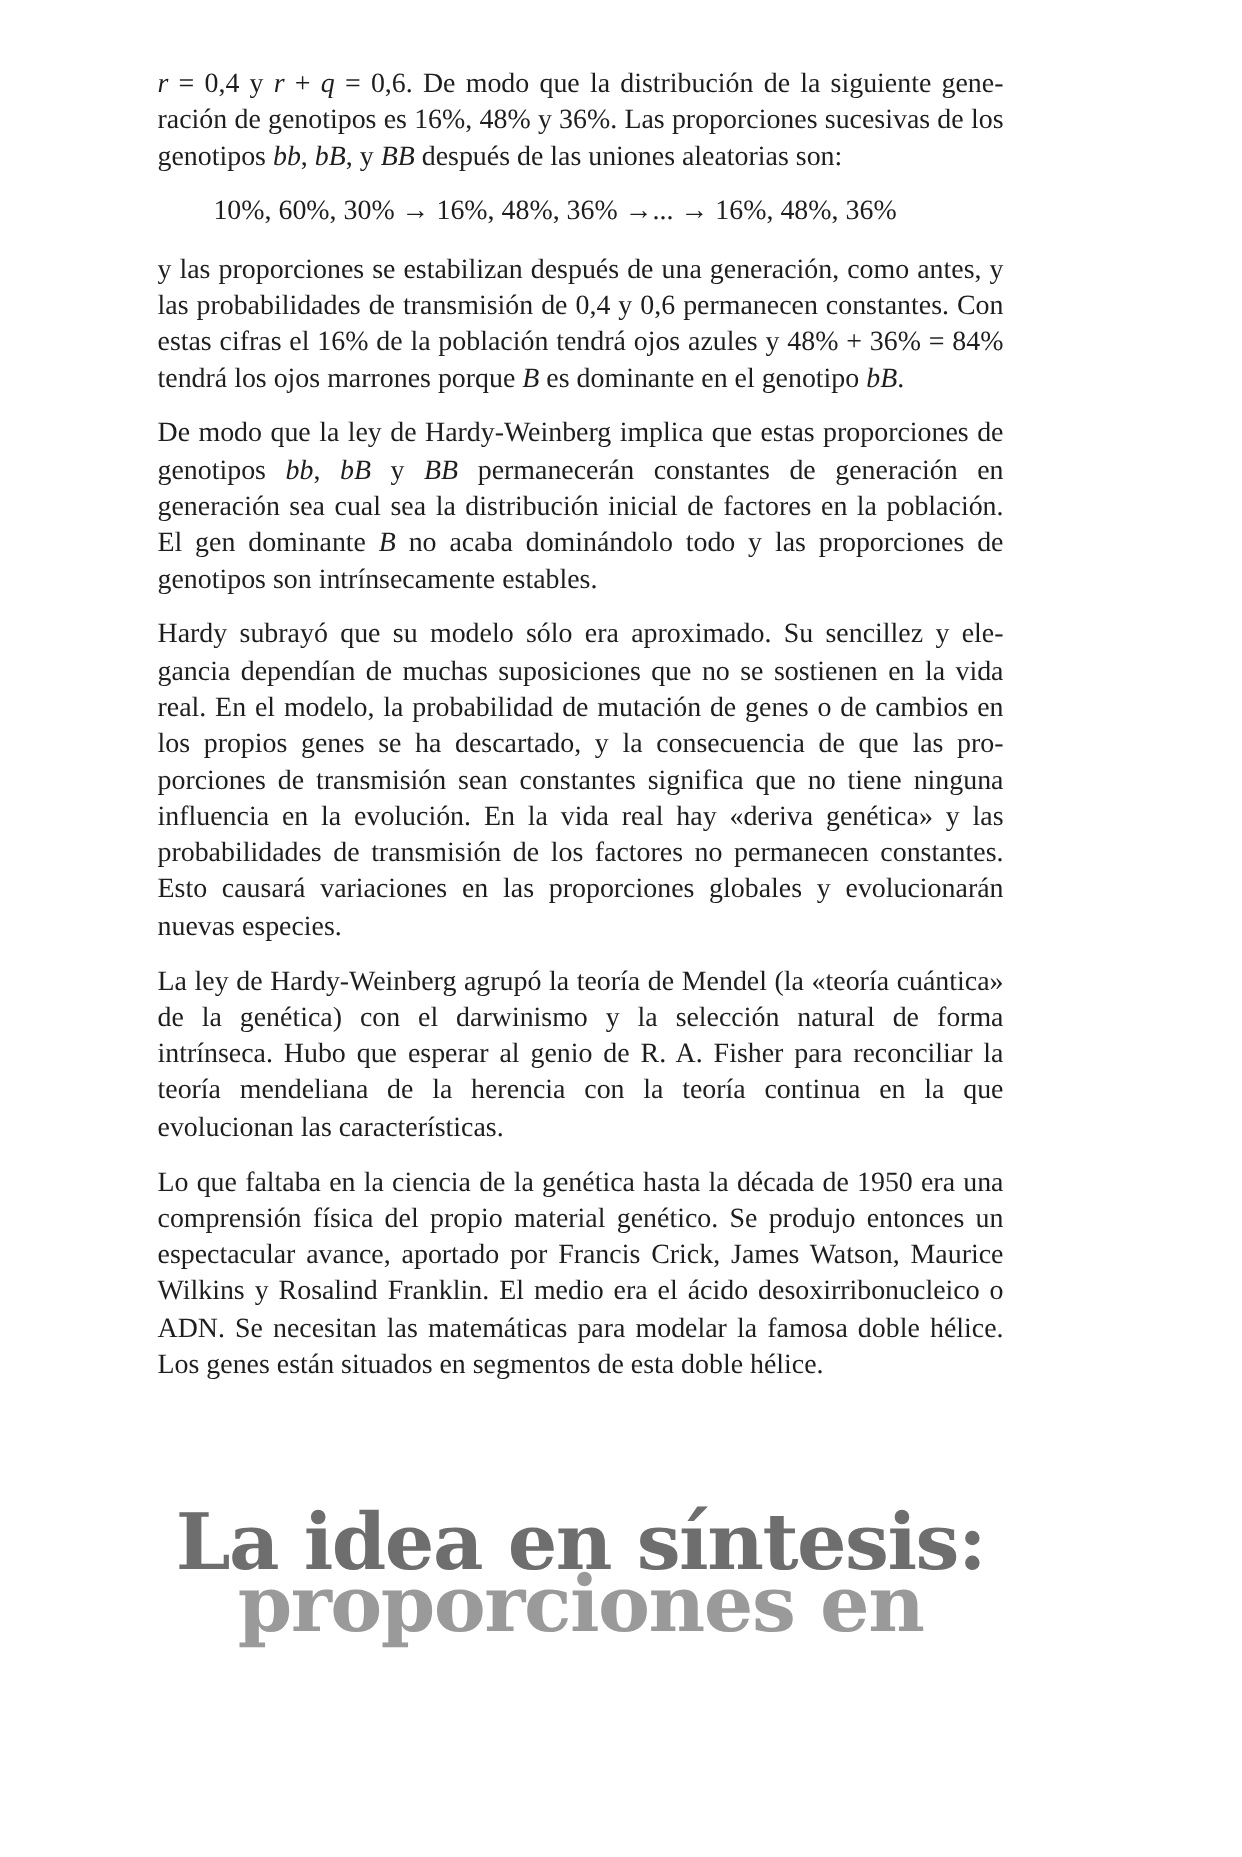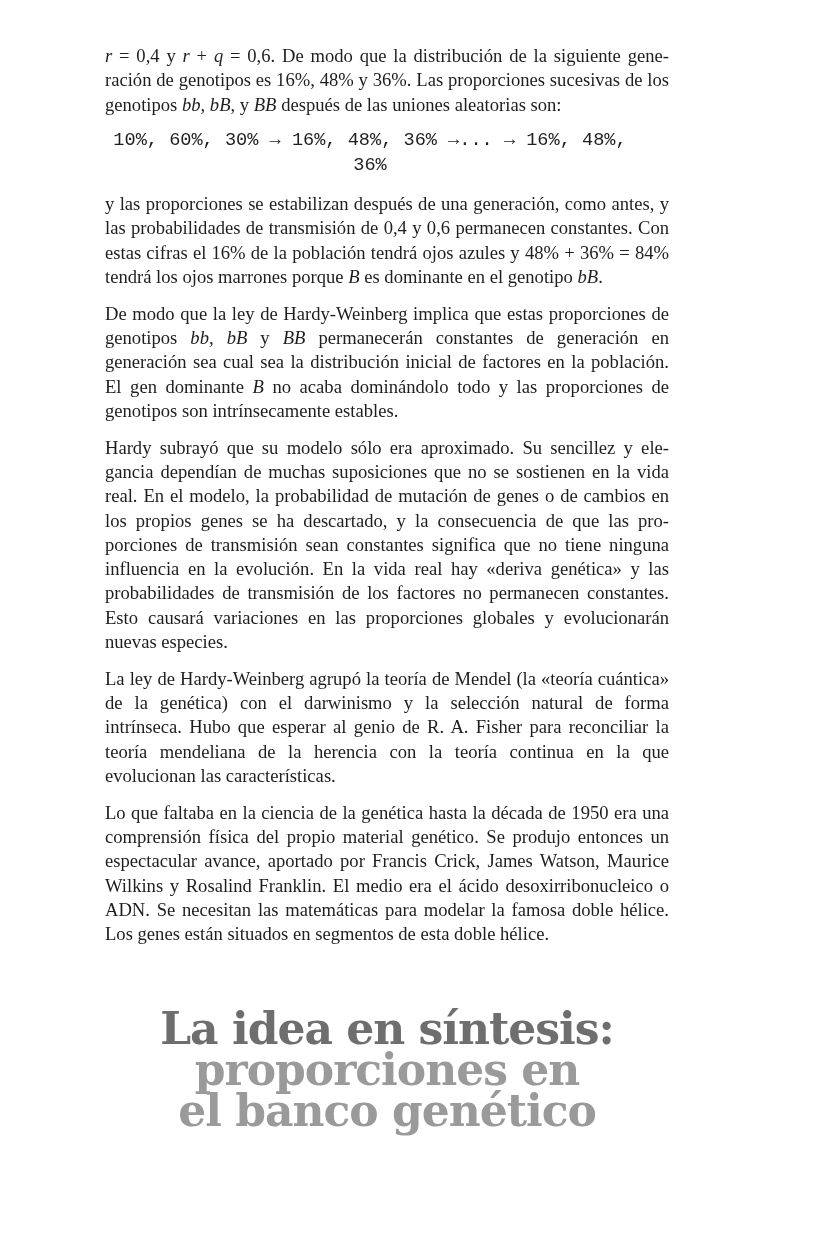--- a/index.html
+++ b/index.html
@@ -16,31 +16,30 @@
     }
     .para {
       margin: 0 0 12.5px 0;
       text-align: justify;
       hyphens: manual;
     }
     .formula {
       margin: 7px 0 14px 0;
       text-align: center;
       padding-right: 34px;
-      font-family: Liberation Mono, monospace;
     }
     .summary {
       position: absolute;
       left: 105px;
       top: 1008px;
       width: 564px;
       text-align: center;
       font-family: "DejaVu Serif", "Liberation Serif", serif;
       font-weight: bold;
-      font-size: 44px;
+      font-size: 52px;
       line-height: 41px;
       letter-spacing: -1px;
     }
     .summary .l1 { color: #6e6e6e; display: block; }
     .summary .l2, .summary .l3 { color: #9a9a9a; display: block; }
     i { font-style: italic; }
   </style>
 </head>
 <body>
 
@@ -50,14 +49,13 @@
   <p class="para">y las proporciones se estabilizan después de una generación, como an­tes, y las probabilidades de transmisión de 0,4 y 0,6 permanecen cons­tantes. Con estas cifras el 16% de la población tendrá ojos azules y 48% + 36% = 84% tendrá los ojos marrones porque <i>B</i> es dominante en el genotipo <i>bB</i>.</p>
   <p class="para">De modo que la ley de Hardy-Weinberg implica que estas proporcio­nes de genotipos <i>bb</i>, <i>bB</i> y <i>BB</i> permanecerán constantes de generación en generación sea cual sea la distribución inicial de factores en la po­blación. El gen dominante <i>B</i> no acaba dominándolo todo y las pro­porciones de genotipos son intrínsecamente estables.</p>
   <p class="para">Hardy subrayó que su modelo sólo era aproximado. Su sencillez y ele­gancia dependían de muchas suposiciones que no se sostienen en la vida real. En el modelo, la probabilidad de mutación de genes o de cambios en los propios genes se ha descartado, y la consecuencia de que las pro­porciones de transmisión sean constantes significa que no tiene nin­guna influencia en la evolución. En la vida real hay «deriva genética» y las probabilidades de transmisión de los factores no permanecen constantes. Esto causará variaciones en las proporciones globales y evolucionarán nuevas especies.</p>
   <p class="para">La ley de Hardy-Weinberg agrupó la teoría de Mendel (la «teoría cuántica» de la genética) con el darwinismo y la selección natural de forma intrínseca. Hubo que esperar al genio de R. A. Fisher para re­conciliar la teoría mendeliana de la herencia con la teoría continua en la que evolucionan las características.</p>
   <p class="para">Lo que faltaba en la ciencia de la genética hasta la década de 1950 era una comprensión física del propio material genético. Se produjo en­tonces un espectacular avance, aportado por Francis Crick, James Watson, Maurice Wilkins y Rosalind Franklin. El medio era el ácido desoxirribonucleico o ADN. Se necesitan las matemáticas para mo­delar la famosa doble hélice. Los genes están situados en segmentos de esta doble hélice.</p>
 </div>
 
 <div class="summary">
   <span class="l1" style="color: rgb(110, 110, 110);">La idea en síntesis:</span>
   <span class="l2" style="color: rgb(154, 154, 154);">proporciones en</span>
-  <span class="l3" style="color: rgb(154, 154, 154);">el banco genético</span>
 </div>
 
 </body></html>

